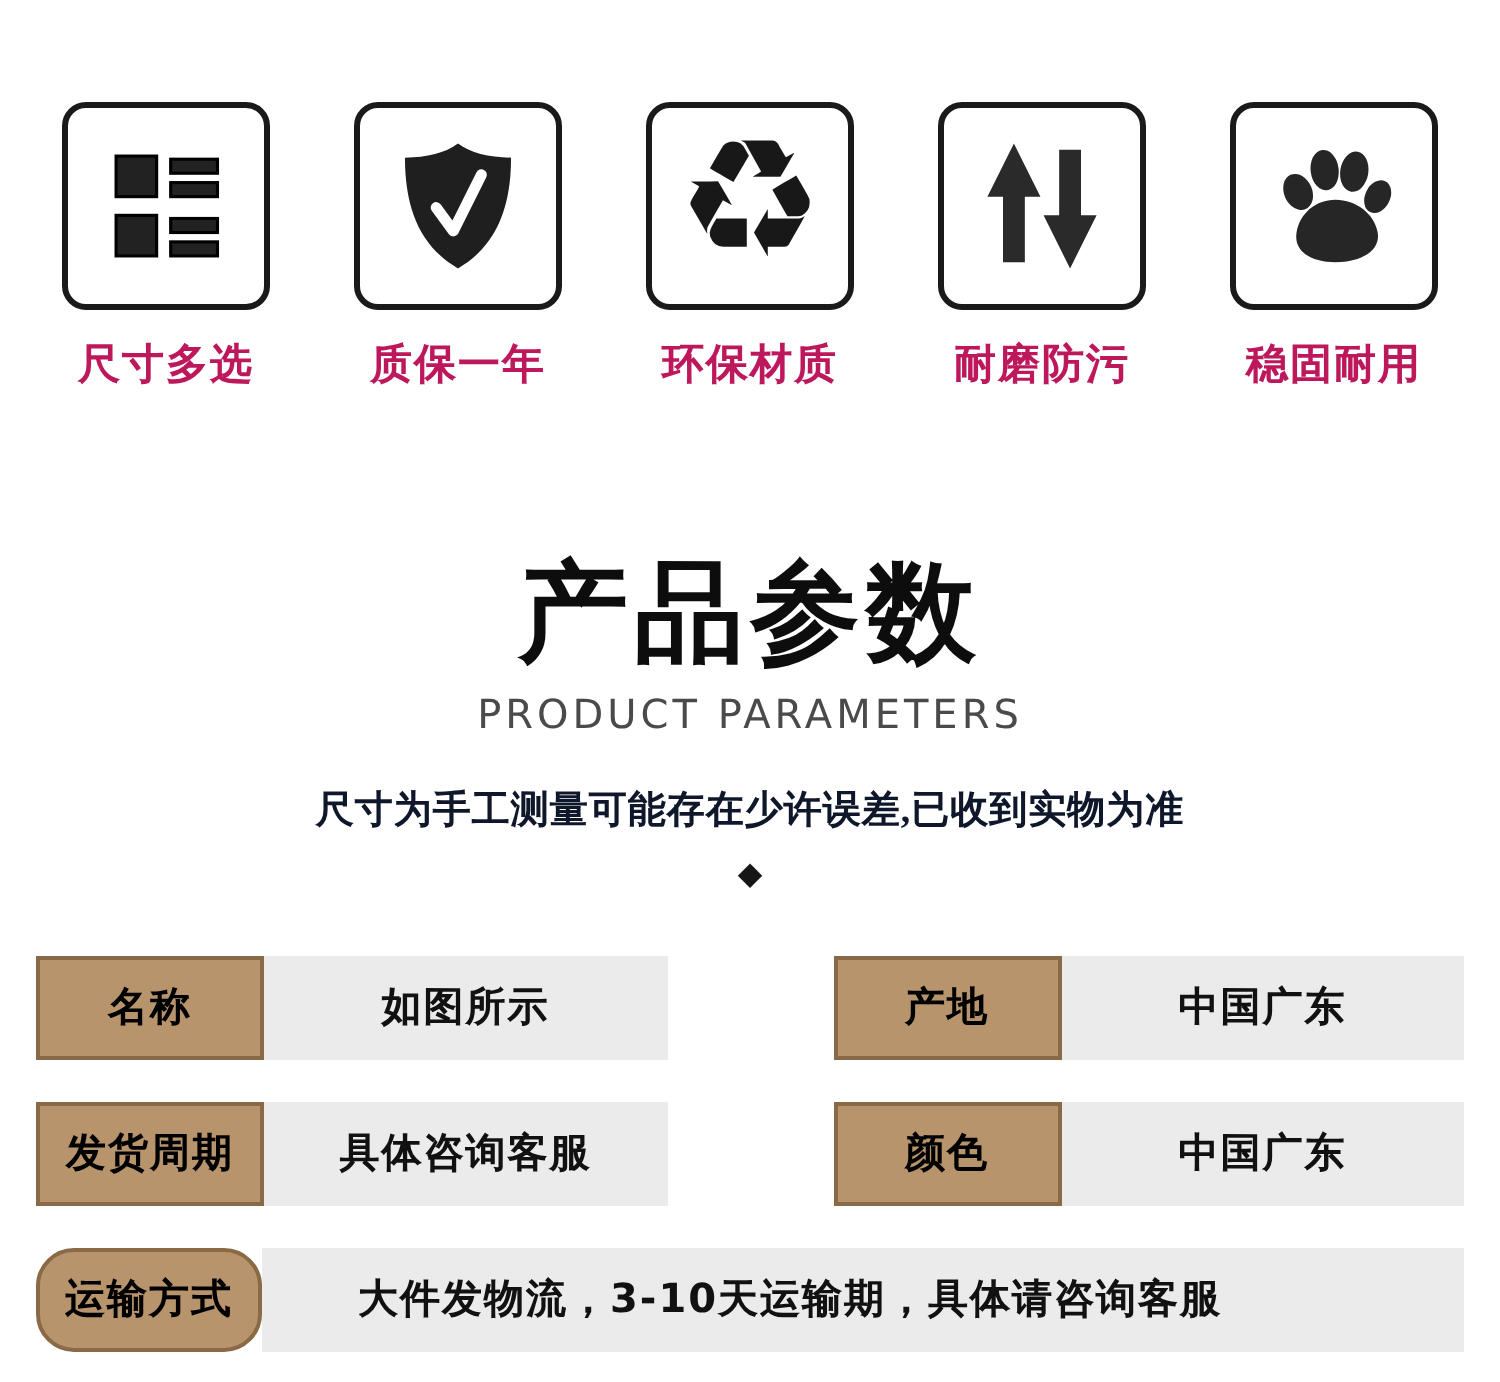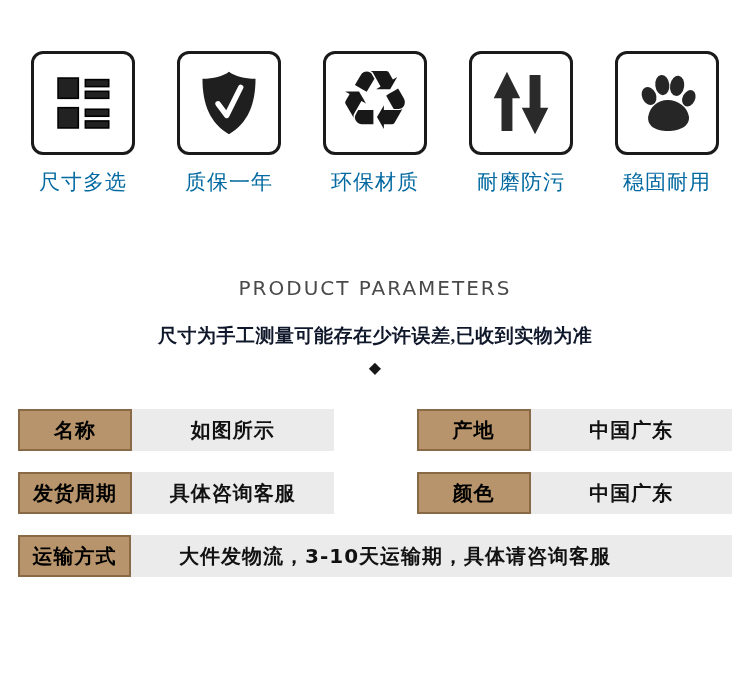--- a/index.html
+++ b/index.html
@@ -40,22 +40,22 @@
   .feature-box svg { width: 78px; height: 78px; display: block; }
   .glyph-recycle {
     font-size: 82px;
     line-height: 82px;
     color: #181818;
     margin-top: -4px;
   }
   .feature-label {
     margin-top: 13px;
     font-size: 21px;
-    font-weight: normal;
-    color: #0369a1;
+    font-weight: bold;
+    color: #be185d;
     white-space: nowrap;
     letter-spacing: 1px;
   }
 
   
   .title-section { text-align: center; margin-top: 80px; }
   .main-title {
     font-size: 55px;
     font-weight: 900;
     color: #0d0d0d;
@@ -89,21 +89,21 @@
     padding: 0 18px;
   }
   .params-row {
     display: flex;
     gap: 83px;
     margin-bottom: 21px;
   }
   .param {
     display: flex;
     flex: 1;
-    height: 42px;
+    height: 52px;
   }
   .param-label {
     width: 114px;
     min-width: 114px;
     border: 2px solid #8a6947;
     background: #b7946b;
     display: flex;
     align-items: center;
     justify-content: center;
     font-size: 20px;
@@ -115,21 +115,21 @@
     flex: 1;
     background: #ebebeb;
     display: flex;
     align-items: center;
     justify-content: center;
     font-size: 20px;
     font-weight: bold;
     color: #111111;
     letter-spacing: 1px;
   }
-  .param-wide .param-label { width: 113px; min-width: 113px; }
+  .param-wide .param-label { width: 113px; min-width: 113px; border-radius: 19px; }
   .param-wide .param-value { justify-content: flex-start; padding-left: 48px; }
 </style>
 </head>
 <body>
 
 <div class="page">
 
   <div class="features">
 
     <div class="feature">
@@ -190,20 +190,21 @@
             <path d="M51 46 C64 46 76 55 78 67 C80 79 67 86 51 86 C35 86 24 79 26 67 C28 55 38 46 51 46 Z" fill="#262626"></path>
           </svg>
         </span>
       </div>
       <div class="feature-label">稳固耐用</div>
     </div>
 
   </div>
 
   <div class="title-section">
+    <div class="main-title">产品参数</div>
     <div class="sub-title">PRODUCT PARAMETERS</div>
     <div class="note">尺寸为手工测量可能存在少许误差,已收到实物为准</div>
     <div class="divider-diamond">◆</div>
   </div>
 
   <div class="params">
 
     <div class="params-row">
       <div class="param">
         <div class="param-label">名称</div>

